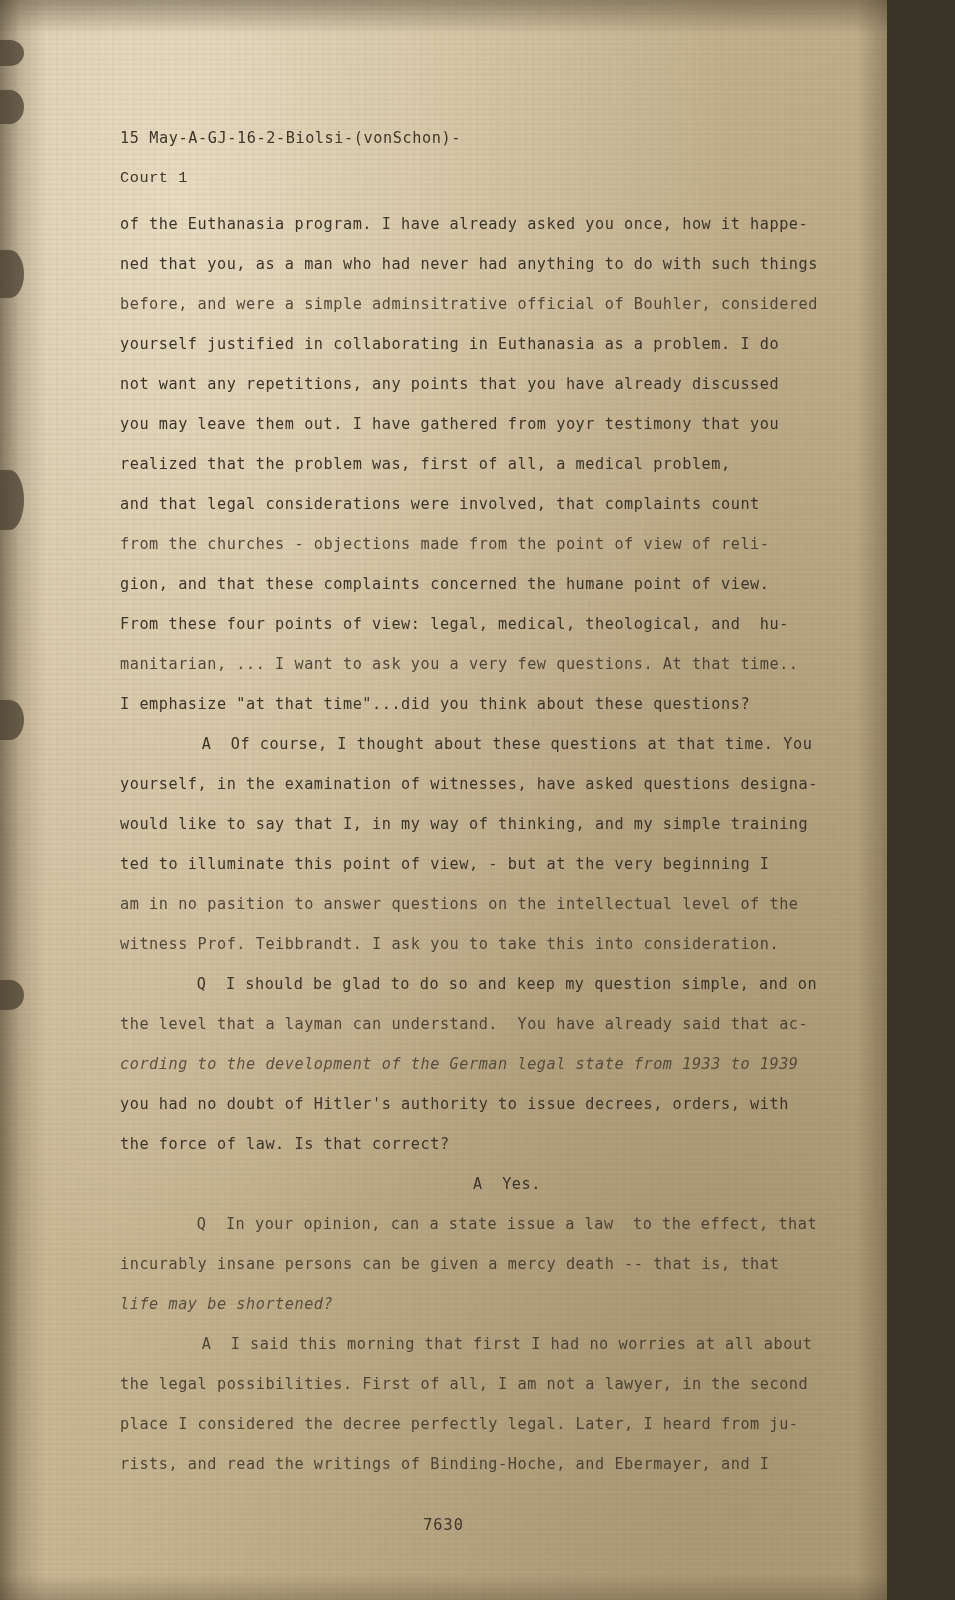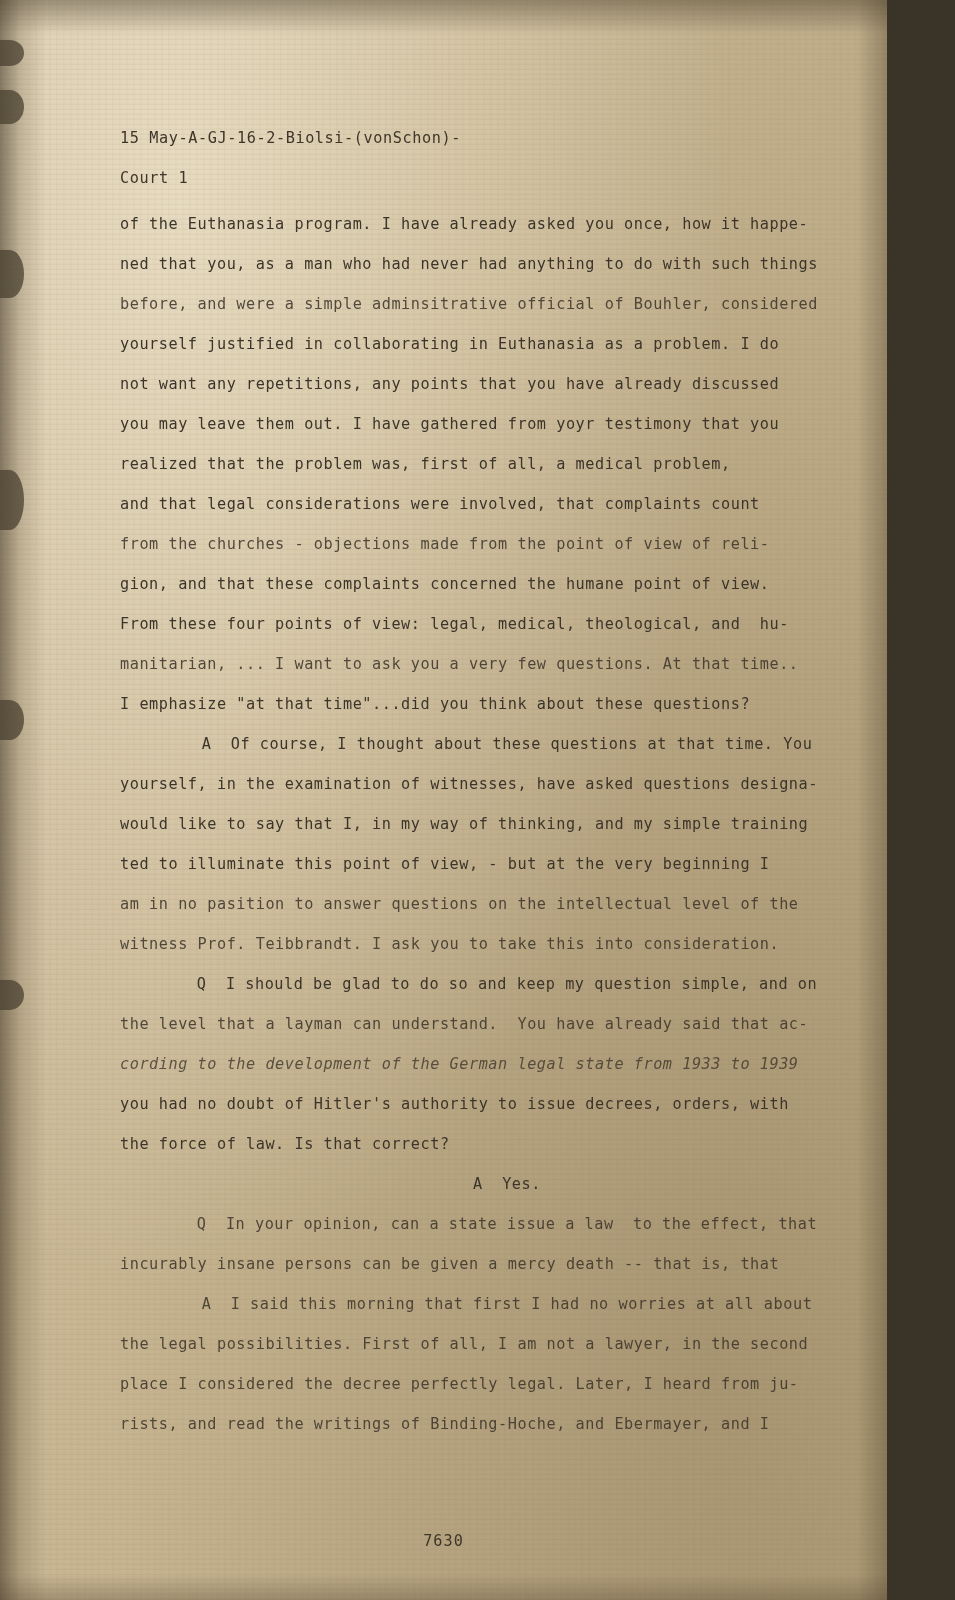--- a/index.html
+++ b/index.html
@@ -76,20 +76,21 @@
     color: #3d3529;
     white-space: pre;
   }
   .court-line {
     font-size: 15.2px;
     line-height: 40px;
     letter-spacing: 0.6px;
     color: #3d3529;
     margin-bottom: 6px;
     white-space: pre;
+    font-family: Liberation Mono, monospace;
   }
   .body-block {
     margin-top: 0;
   }
   .para {
     margin: 0;
   }
   .para .ln {
     display: block;
     white-space: pre;
@@ -98,21 +99,21 @@
     letter-spacing: 0.55px;
   }
   .indent {
     padding-left: 34px;
     text-align: center;
   }
   .page-number {
     position: absolute;
     left: 0;
     right: 0;
-    bottom: 50px;
+    bottom: 66px;
     text-align: center;
     font-size: 15.2px;
     letter-spacing: 1px;
     color: #3d3529;
   }
   .fade-a { opacity: 0.86; }
   .fade-b { opacity: 0.78; font-style: italic; }
 </style>
 </head>
 <body>
@@ -172,20 +173,21 @@
         <span class="ln">the force of law. Is that correct?</span>
       </div>
 
       <div class="para">
         <span class="ln indent">A  Yes.</span>
       </div>
 
       <div class="para">
         <span class="ln indent fade-a">Q  In your opinion, can a state issue a law  to the effect, that</span>
         <span class="ln fade-a">incurably insane persons can be given a mercy death -- that is, that</span>
+        <span class="ln fade-b">life may be shortened?</span>
       </div>
 
       <div class="para">
         <span class="ln indent fade-a">A  I said this morning that first I had no worries at all about</span>
         <span class="ln fade-a">the legal possibilities. First of all, I am not a lawyer, in the second</span>
         <span class="ln fade-a">place I considered the decree perfectly legal. Later, I heard from ju-</span>
         <span class="ln fade-a">rists, and read the writings of Binding-Hoche, and Ebermayer, and I</span>
       </div>
 
     </div>

